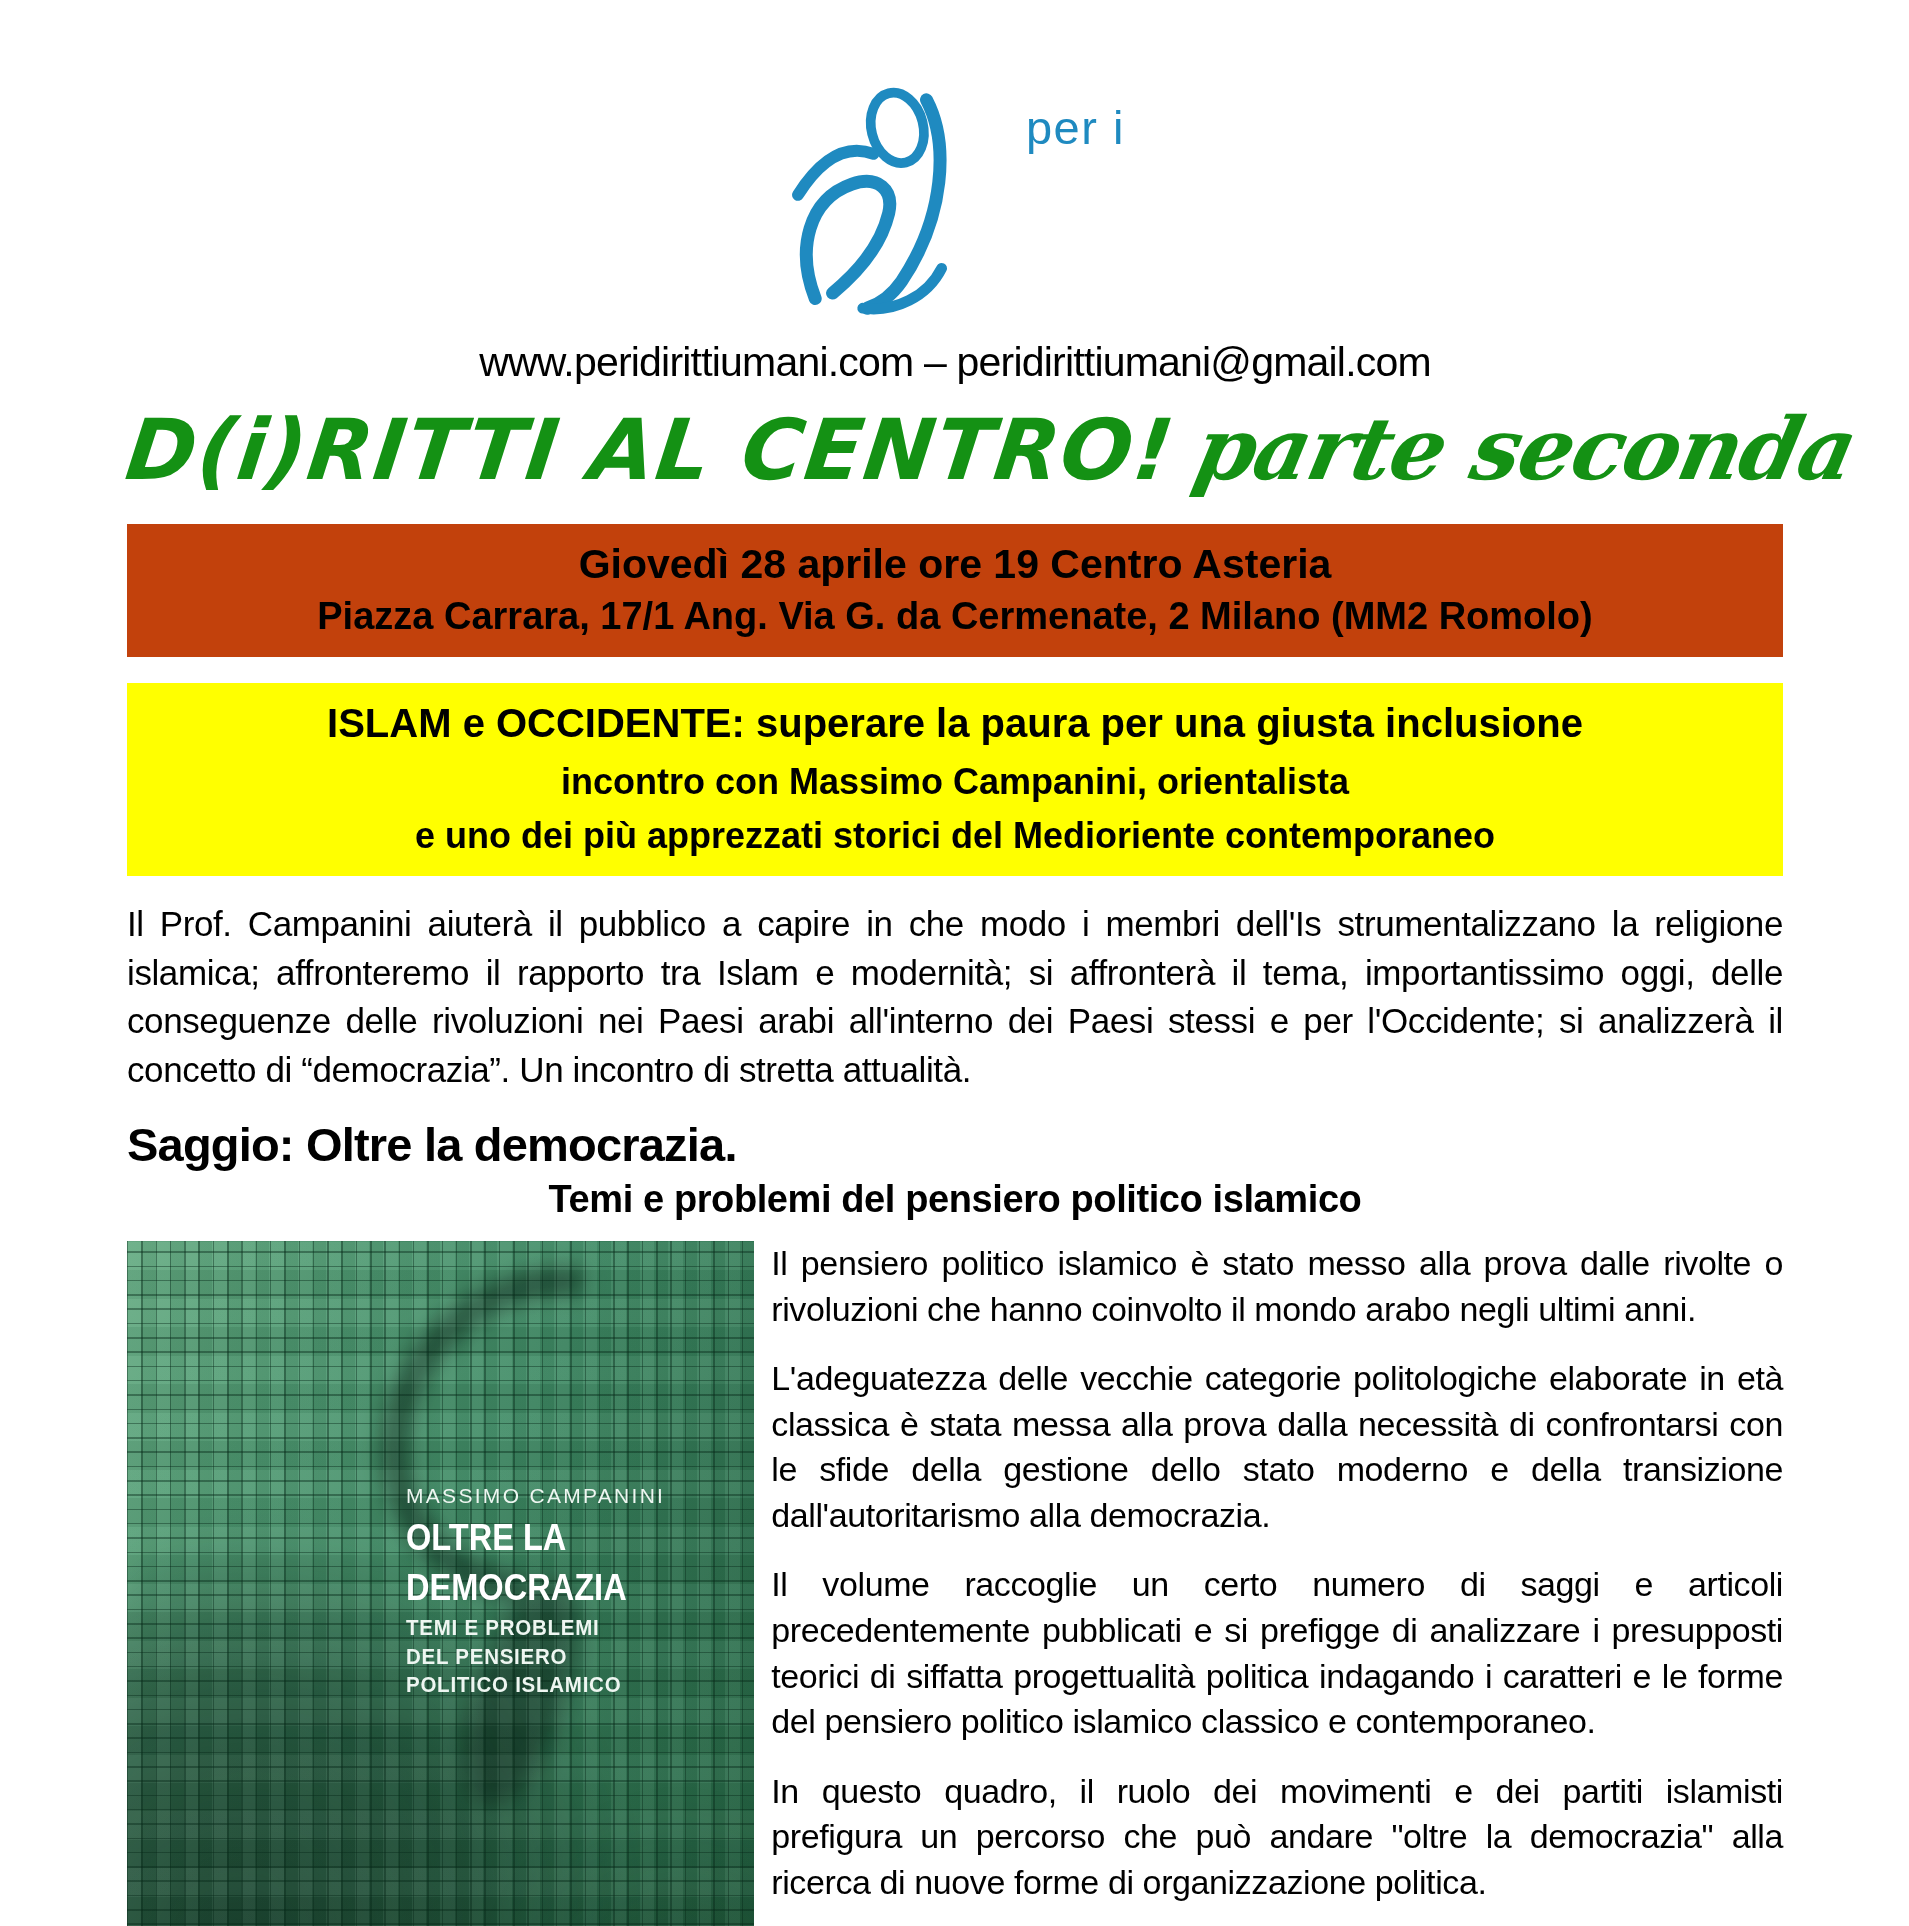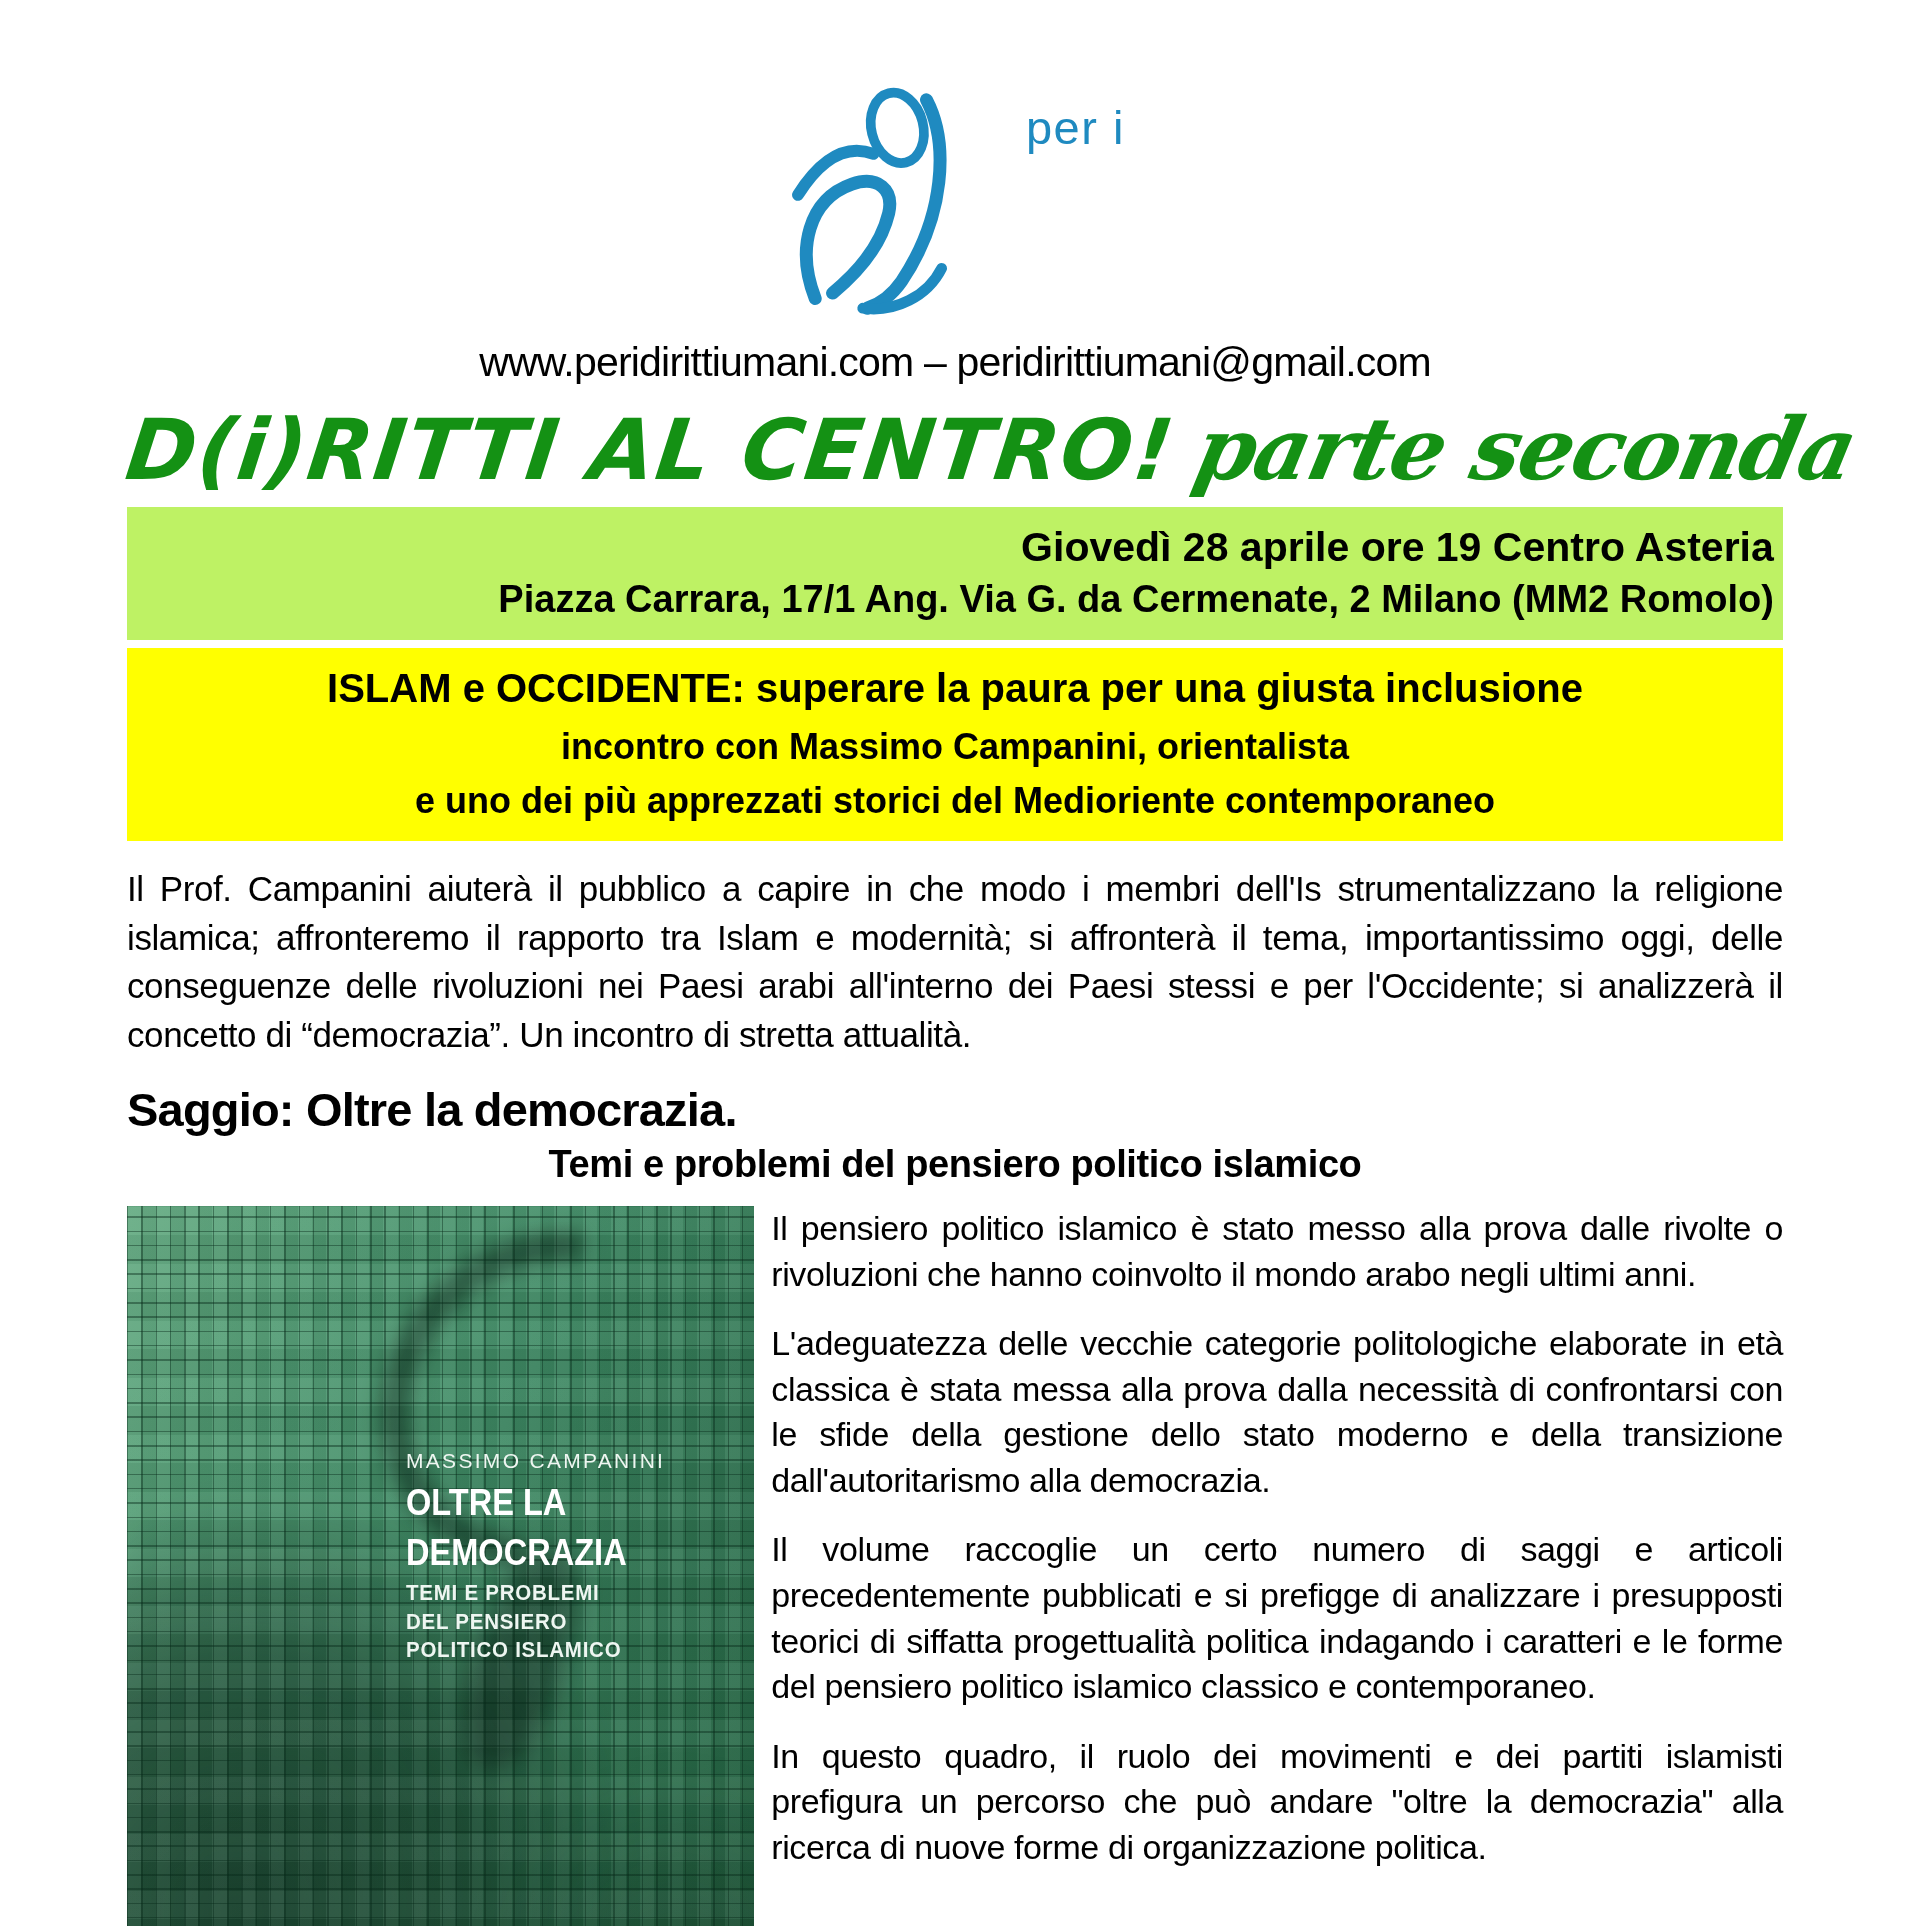--- a/index.html
+++ b/index.html
@@ -17,24 +17,24 @@
 
   
   .contact-line { text-align:center; font-size:41px; margin-top:15.4px; letter-spacing:-0.8px; }
   .script-title { text-align:center; color:#149114; margin-top:11.6px; white-space:nowrap; font-weight:700; }
   .script-main { display:inline-block; font-family:"DejaVu Sans", sans-serif; font-style:italic; font-weight:700;
                  font-size:84px; transform:skewX(-7deg); letter-spacing:1.5px; }
   .script-sub  { display:inline-block; font-family:"DejaVu Serif", serif; font-style:italic; font-weight:700;
                  font-size:86px; transform:skewX(-12deg); margin-left:19px; letter-spacing:-1.5px; }
 
   
-  .event-box { background:#bef264; margin-top:8px; text-align:right; padding:13px 9.2px 15.4px; }
+  .event-box { background:#c2410c; margin-top:25px; text-align:center; padding:13px 9.2px 15.4px; }
   .event-line1 { font-weight:700; font-size:41px; line-height:1.32; }
   .event-line2 { font-weight:700; font-size:38px;  line-height:1.32; }
-  .topic-box { background:#ffff00; margin-top:8px; text-align:center; padding:16px 9.2px 18.5px; }
+  .topic-box { background:#ffff00; margin-top:26px; text-align:center; padding:16px 9.2px 18.5px; }
   .topic-line1 { font-weight:700; font-size:40px; line-height:1.2; }
   .topic-line2 { font-weight:700; font-size:36px; line-height:1.2; margin-top:13px; }
   .topic-line3 { font-weight:700; font-size:36px; line-height:1.2; margin-top:11.6px; }
 
   
   .intro { margin-top:24px; font-size:35px; line-height:1.39; text-align:justify; letter-spacing:-0.4px; }
   .saggio-heading { margin-top:22.3px; font-size:47px; font-weight:700; letter-spacing:-0.8px; }
   .saggio-subheading { margin-top:6.2px; font-size:38px; font-weight:700; letter-spacing:-0.4px;text-align:center; }
 
   .book-row { display:flex; gap:17.3px; margin-top:20px; align-items:flex-start; }

